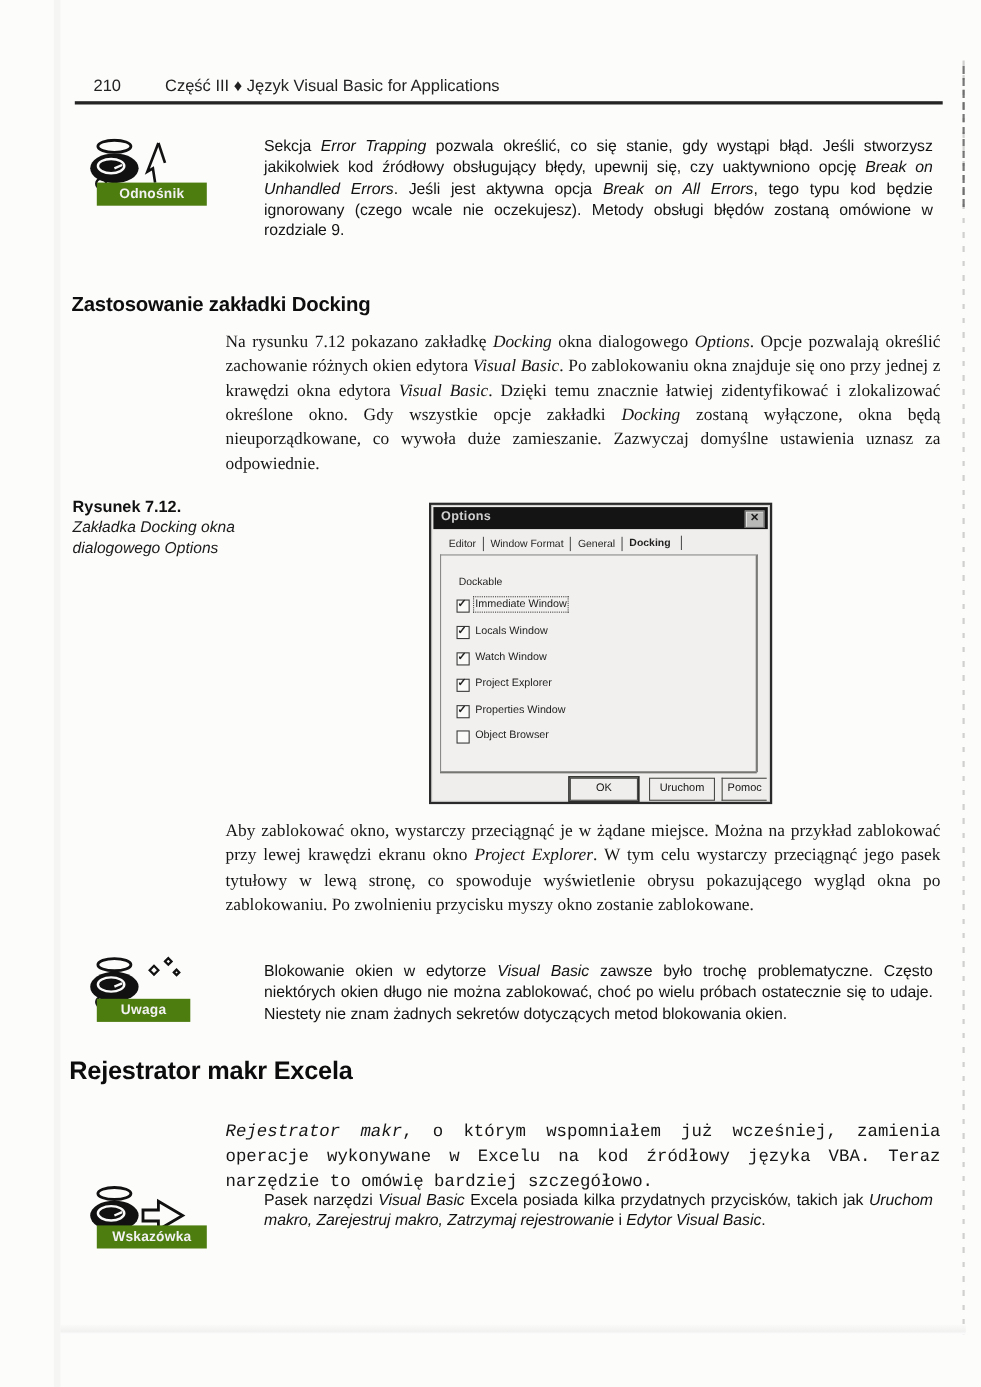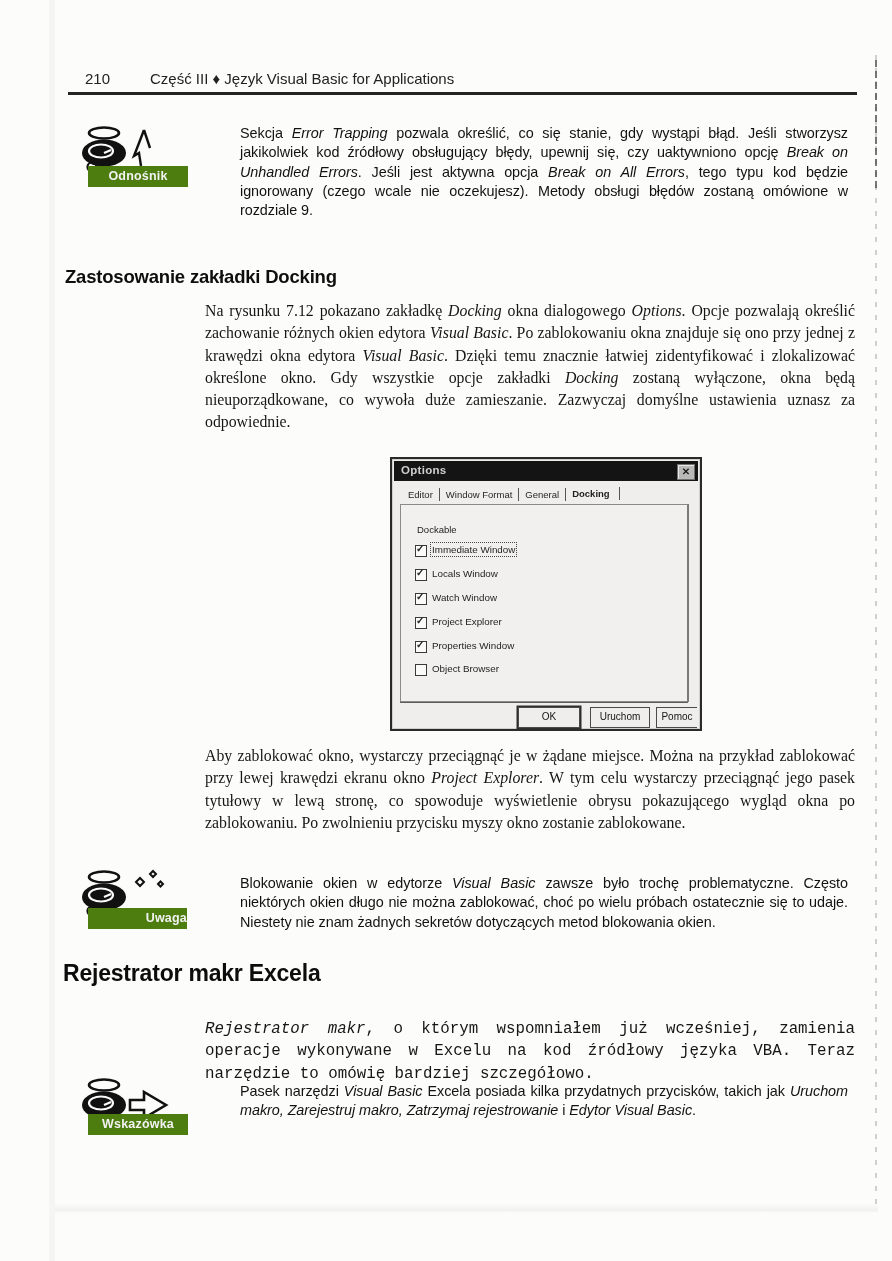--- a/index.html
+++ b/index.html
@@ -23,21 +23,21 @@
   .pg-header{position:absolute;left:85px;top:70px;width:770px;font-size:15px;color:#222;}
   .pg-num{position:absolute;left:0;top:0;}
   .pg-chapter{position:absolute;left:65px;top:0;}
   .pg-rule{position:absolute;left:68px;top:92px;width:789px;height:3px;background:#242424;filter:blur(.4px);}
 
   
   .mnote-icon{position:absolute;width:126px;height:76px;}
   .mnote-label{position:absolute;left:20px;top:40px;width:100px;height:21px;background:#4d7c0f;
     color:#f2f2f2;font-size:12.5px;font-weight:bold;text-align:center;line-height:21px;
     letter-spacing:.2px;filter:blur(.3px);}
-  .mnote-label.small{width:99px;text-align:right;}
+  .mnote-label.small{width:85px;}
   .mnote-svg{position:absolute;left:10px;top:0px;}
 
   
   .note-text{position:absolute;left:240px;width:608px;font-size:14.4px;line-height:19.3px;
     color:#121212;text-align:justify;letter-spacing:-0.05px;}
   .note-text i{font-style:italic;}
 
   
   .h-sub{position:absolute;left:65px;font-size:18.5px;font-weight:bold;color:#0e0e0e;letter-spacing:-0.2px;}
   .h-main{position:absolute;left:63px;font-size:23px;font-weight:bold;color:#0c0c0c;letter-spacing:-0.2px;}
@@ -111,20 +111,24 @@
       <path d="M66,4 L72,22" fill="none" stroke="#111" stroke-width="2.4"></path>
     </svg>
     <div class="mnote-label">Odnośnik</div>
   </div>
   <div class="note-text scan" style="top:124px;"><span>Sekcja </span><i>Error Trapping</i><span> pozwala określić, co się stanie, gdy wystąpi błąd. Jeśli stworzysz jakikolwiek kod źródłowy obsługujący błędy, upewnij się, czy uaktywniono opcję </span><i>Break on Unhandled Errors</i><span>. Jeśli jest aktywna opcja </span><i>Break on All Errors</i><span>, tego typu kod będzie ignorowany (czego wcale nie oczekujesz). Metody obsługi błędów zostaną omówione w rozdziale 9.</span></div>
 
   <div class="h-sub scan" style="top:266px;">Zastosowanie zakładki Docking</div>
 
   <div class="body-para scan" style="top:300px;"><span>Na rysunku 7.12 pokazano zakładkę </span><i>Docking</i><span> okna dialogowego </span><i>Options</i><span>. Opcje pozwalają określić zachowanie różnych okien edytora </span><i>Visual Basic</i><span>. Po zablokowaniu okna znajduje się ono przy jednej z krawędzi okna edytora </span><i>Visual Basic</i><span>. Dzięki temu znacznie łatwiej zidentyfikować i zlokalizować określone okno. Gdy wszystkie opcje zakładki </span><i>Docking</i><span> zostaną wyłączone, okna będą nieuporządkowane, co wywoła duże zamieszanie. Zazwyczaj domyślne ustawienia uznasz za odpowiednie.</span></div>
 
+  <div class="fig-caption scan">
+    <div class="cap-title">Rysunek 7.12.</div>
+    <div class="cap-text">Zakładka Docking okna dialogowego Options</div>
+  </div>
 
   <div class="dlg scan">
     <div class="dlg-title">
       <span class="dlg-title-text">Options</span>
       <span class="dlg-close">✕</span>
     </div>
     <div class="dlg-tabs">
       <span class="dlg-tab">Editor</span><span class="dlg-tab">Window Format</span><span class="dlg-tab">General</span><span class="dlg-tab active">Docking</span>
     </div>
     <div class="dlg-panel">

